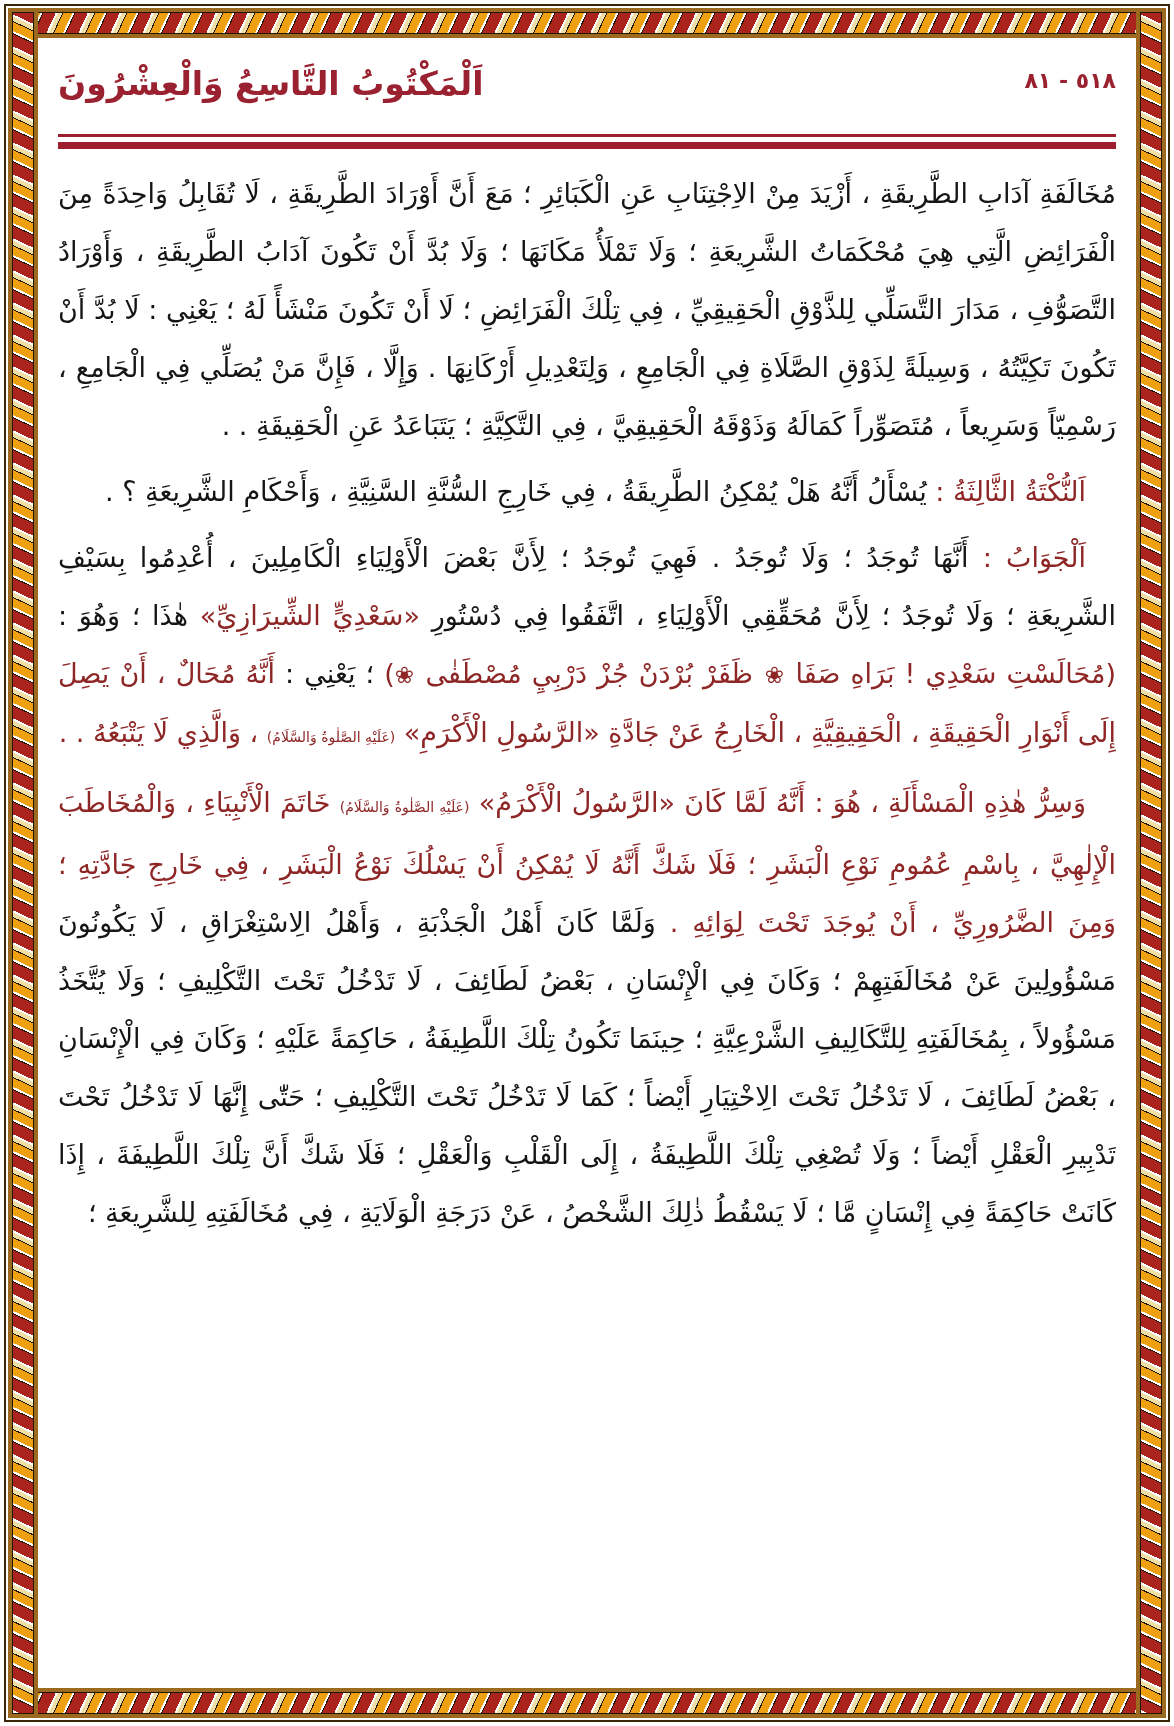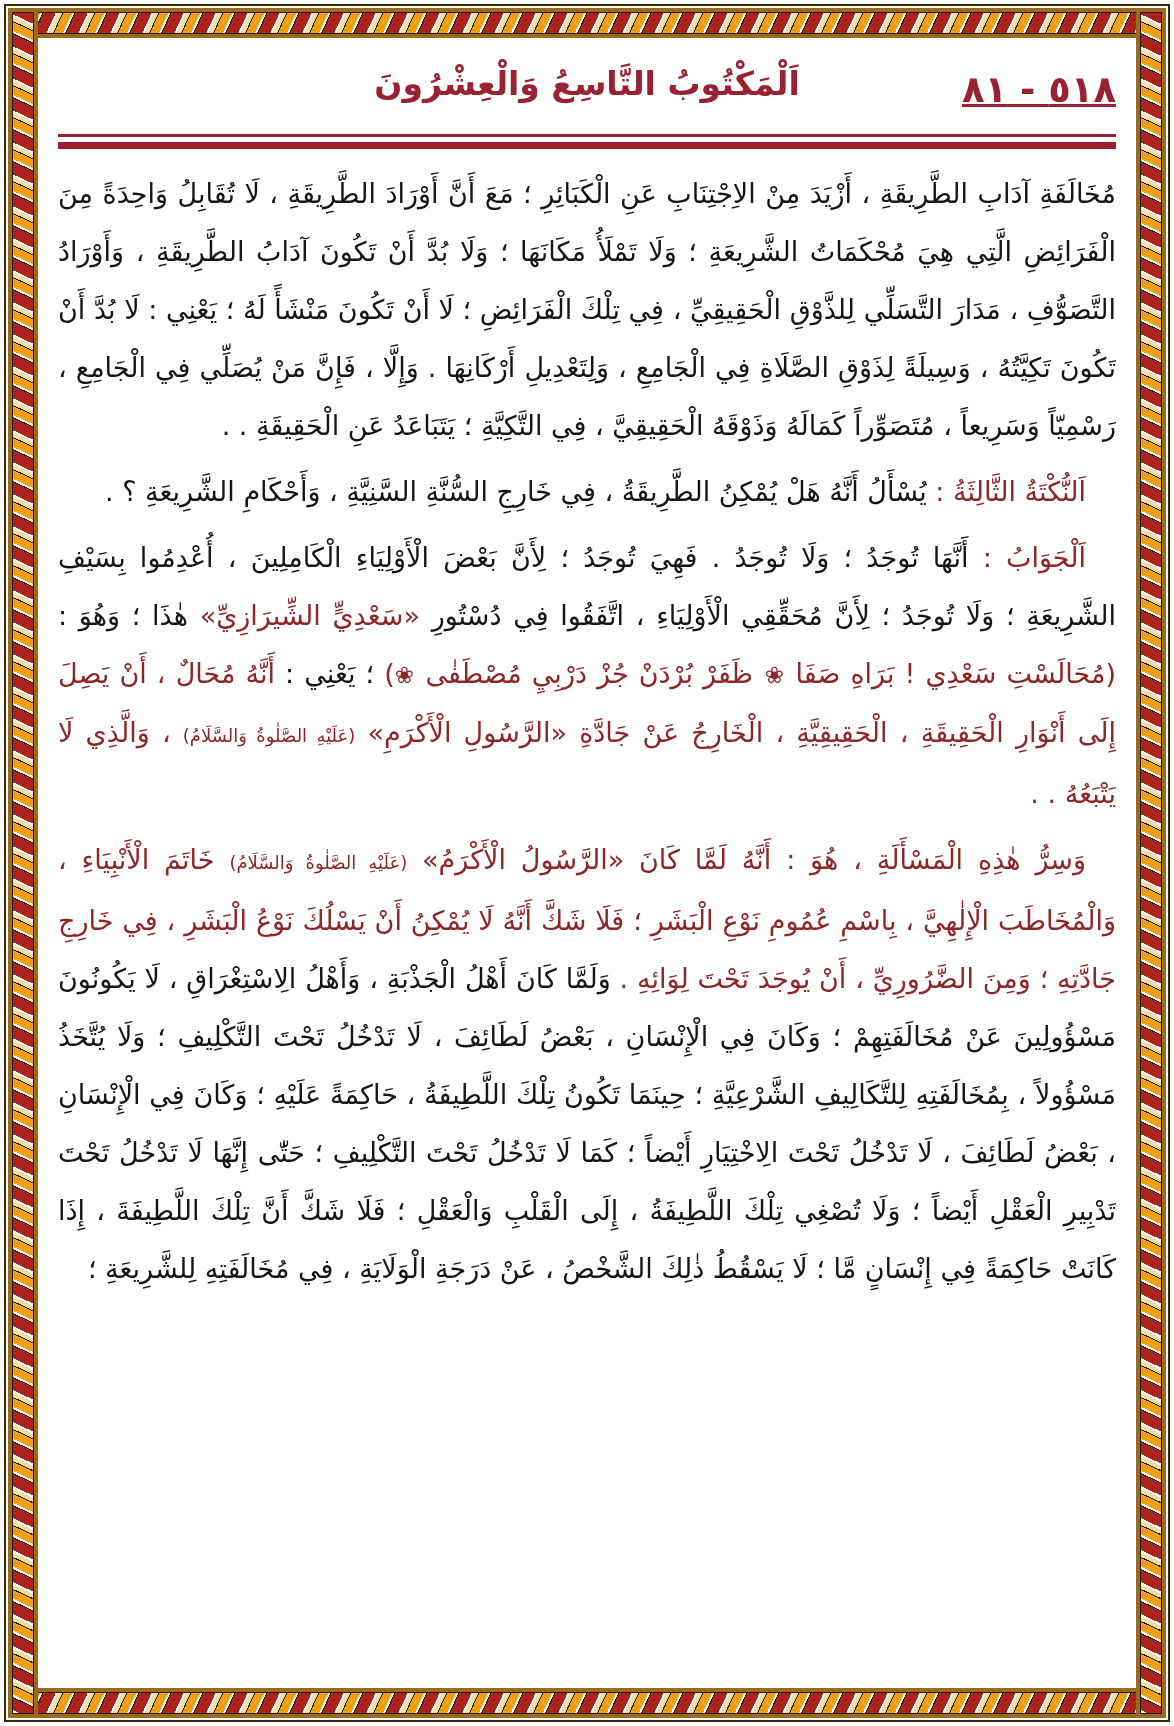--- a/index.html
+++ b/index.html
@@ -23,40 +23,39 @@
   .band.top{top:8px;}  .band.bottom{bottom:8px;}
   .band.left{left:8px;} .band.right{right:8px;}
 
   
   .content{
     position:absolute;top:56px;left:58px;right:58px;bottom:50px;
     direction:rtl;overflow:hidden;
   }
   .header{position:relative;height:74px;}
   .title{
-    text-align:center;font-size:33px;font-weight:bold;color:var(--title-red);
+    text-align:left;font-size:33px;font-weight:bold;color:var(--title-red);
     padding-top:8px;letter-spacing:0;
   }
   .pageno{
-    position:absolute;top:12px;right:0;font-size:37px;font-weight:bold;
+    position:absolute;top:12px;right:0;font-size:22px;font-weight:bold;
     color:var(--title-red);
-    text-decoration:underline;
   }
   .rule{
     height:5px;border-top:3px solid var(--rule-red);
     border-bottom:7px solid var(--rule-red);margin-top:4px;
   }
   .body-text{
     margin-top:16px;font-size:27px;font-weight:normal;color:#151515;
     text-align:justify;line-height:58px;
   }
   .para{margin:0 0 8px 0;}
   .para.indent{text-indent:30px;}
   .run.red{color:var(--text-red);margin-top:16px;}
-  .run.emblem{font-size:18px;letter-spacing:-0.5px;}
+  .run.emblem{font-size:14px;letter-spacing:-0.5px;}
   .run.ornament{color:var(--text-red);font-size:23px;}
 </style>
 </head>
 <body style="--title-red: #9a2230; --rule-red: #9d1f2d; --text-red: #8e2626;">
 
 <div class="frame-outline"></div>
 <div class="band h top"></div>
 <div class="band h bottom"></div>
 <div class="band v left"></div>
 <div class="band v right"></div>

